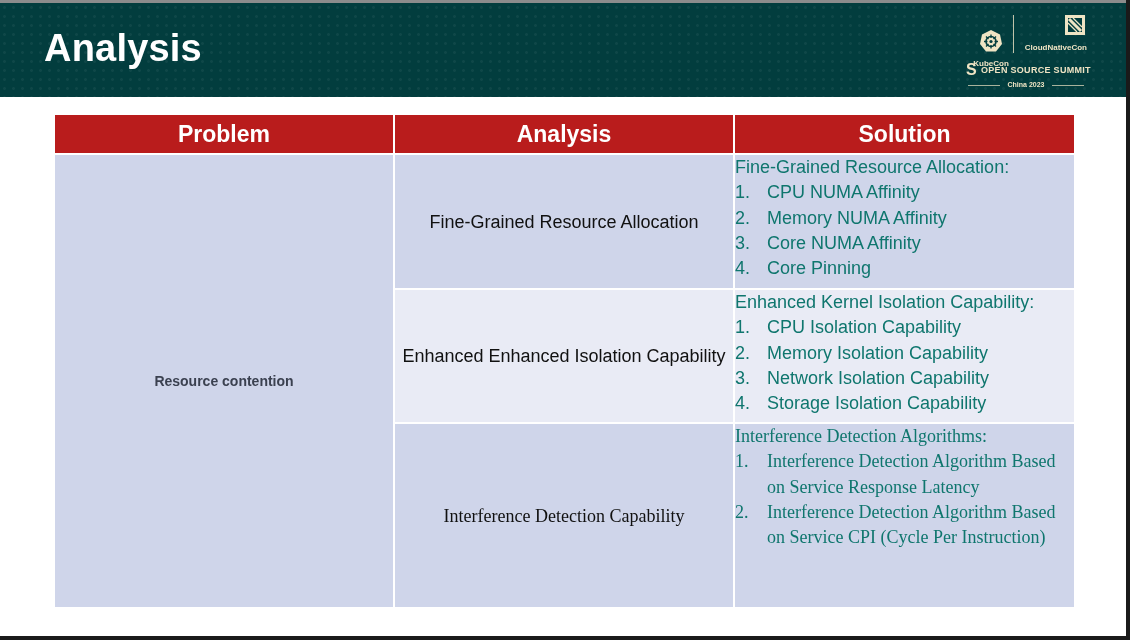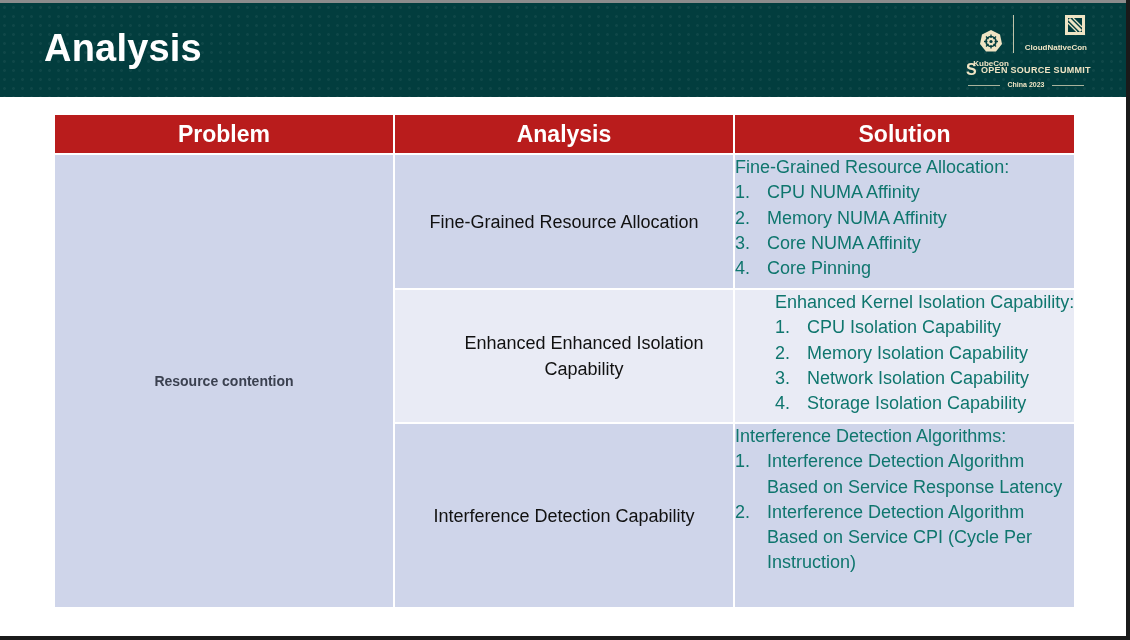--- a/index.html
+++ b/index.html
@@ -47,25 +47,25 @@
   td.problem {
     background: #cfd5ea; text-align: center; vertical-align: middle;
     font-size: 14px; font-weight: bold; color: #3b4150;
   }
   td.analysis {
     text-align: center; vertical-align: middle;
     font-size: 18px; color: #111111; line-height: 26px; padding: 0 30px;
   }
   td.solution { vertical-align: top; padding: 6px 6px 6px 7px; font-size: 18px; color: #0f766e; line-height: 25.3px; }
   tr.r1 td.analysis, tr.r1 td.solution { background: #cfd5ea; }
-  tr.r2 td.analysis, tr.r2 td.solution { background: #e9ebf5; padding-left: 40px; }
+  tr.r2 td.analysis, tr.r2 td.solution { background: #e9ebf5; }
   tr.r3 td.analysis, tr.r3 td.solution { background: #cfd5ea; }
   tr.r1 td { height: 133px; }
   tr.r2 td { height: 132px; }
-  tr.r3 td { height: 183px; }
+  tr.r3 td { height: 183px; font-family: Liberation Serif, serif; }
   .sol-title { white-space: nowrap; }
   ol.sol-list { margin: 0; padding: 0; list-style: none; }
   ol.sol-list li { position: relative; padding-left: 32px; }
   ol.sol-list li .num { position: absolute; left: 0; top: 0; }
 </style>
 </head>
 <body>
 
 <div class="frame-top"></div>
 <div class="frame-right"></div>

